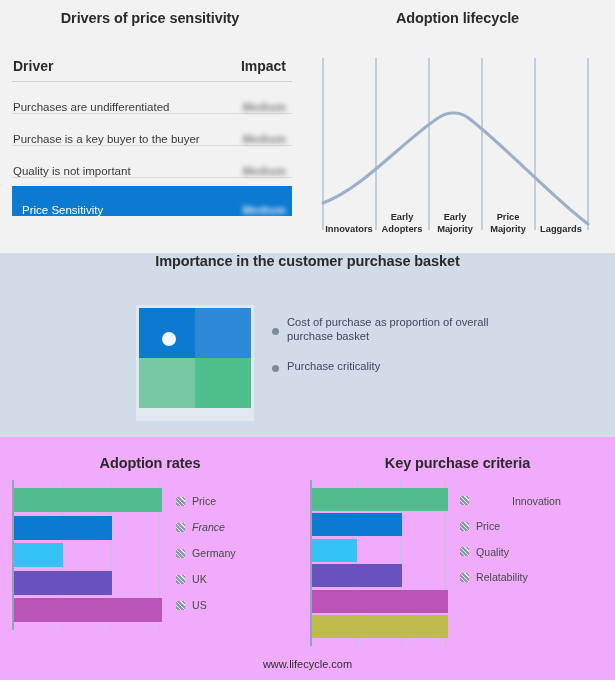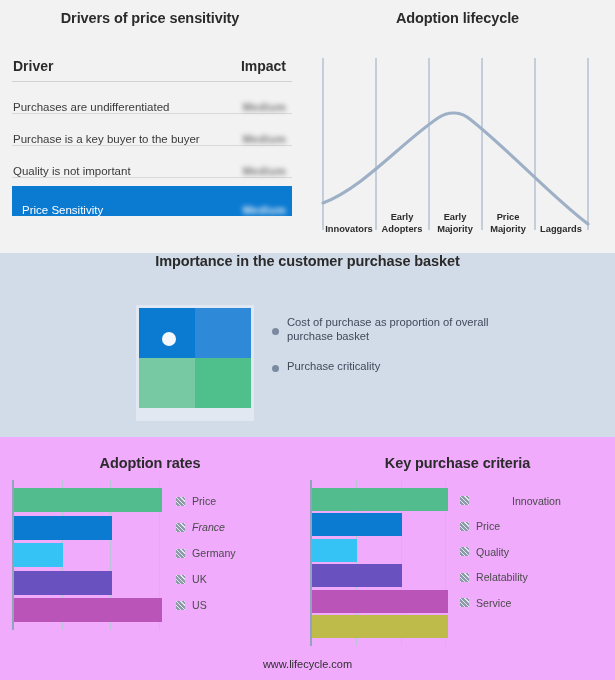--- a/index.html
+++ b/index.html
@@ -413,21 +413,17 @@
         <span>Price</span>
       </div>
       <div class="bl-row" style="height:25.5px;">
         <span class="swatch"></span>
         <span>Quality</span>
       </div>
       <div class="bl-row" style="height:25.5px;">
         <span class="swatch"></span>
         <span>Relatability</span>
       </div>
-      <div class="bl-row" style="height:25.5px;">
-        <span class="swatch"></span>
-        <span>Service</span>
-      </div>
     </div>
   </div>
 </div>
 
 <div id="footer">www.lifecycle.com</div>
 
 </body></html>

